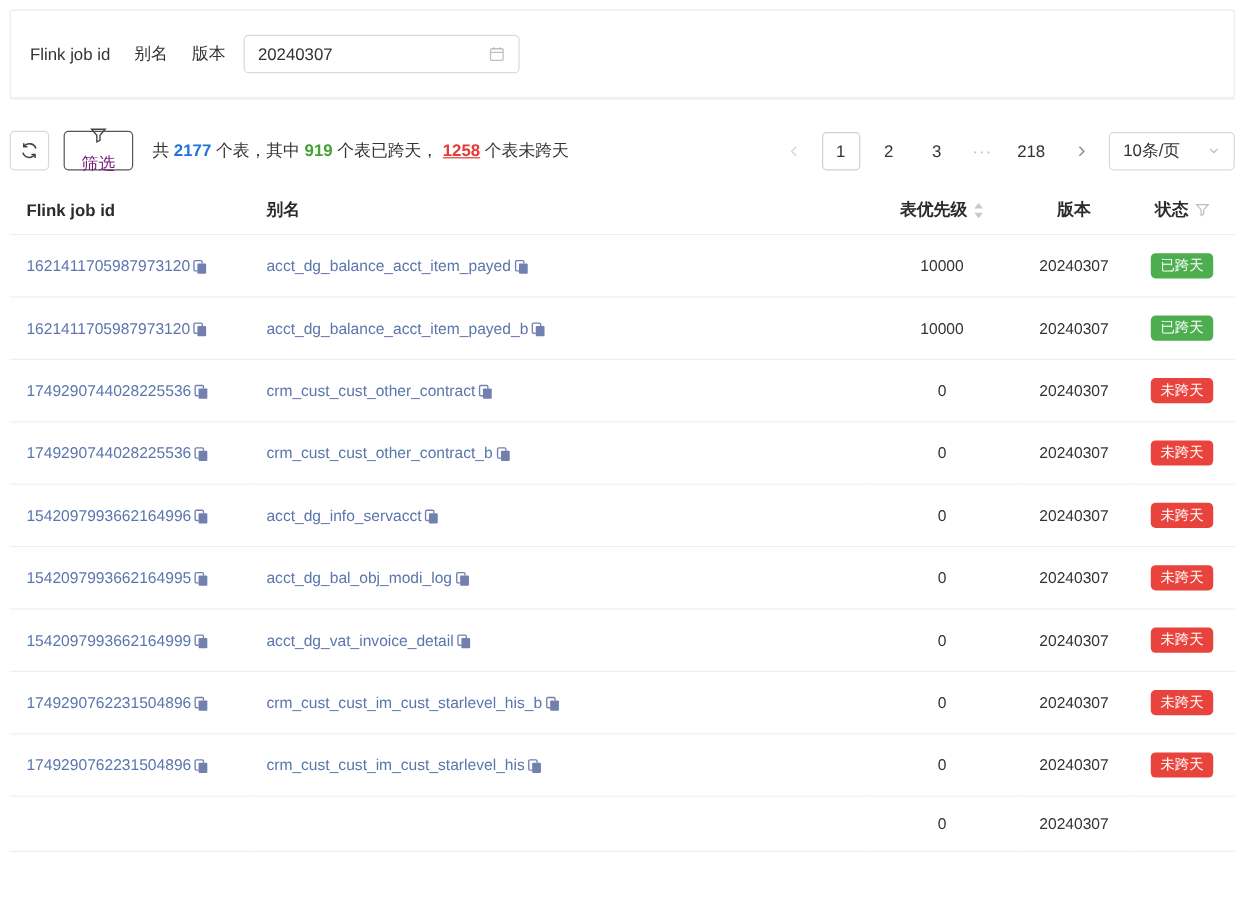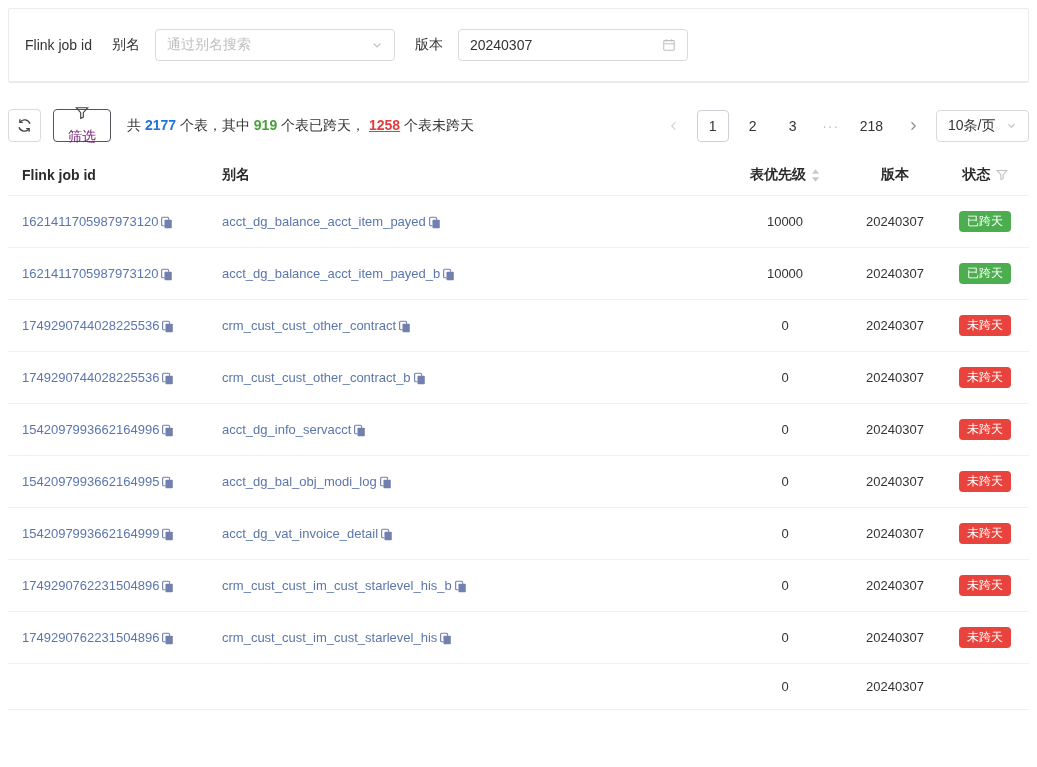--- a/index.html
+++ b/index.html
@@ -62,21 +62,21 @@
     color: #8c8c8c; cursor: pointer; border-radius: 4px;
   }
   .page-arrow.disabled { color: #d6d6d6; cursor: default; }
   .page-item {
     min-width: 32px; height: 32px; padding: 0 6px; display: inline-flex; align-items: center;
     justify-content: center; border-radius: 4px; font-size: 14px; color: #333; cursor: pointer;
     border: 1px solid transparent; background: #fff;
   }
   .page-item.active { border-color: #cfcfd8; }
   .page-ellipsis { width: 28px; text-align: center; color: #bfbfbf; cursor: pointer; letter-spacing: 1px; }
-  .size-select { width: 93px; height: 32px; justify-content: space-between; }
+  .size-select { width: 105px; height: 32px; justify-content: space-between; }
   .size-select .size-label { font-size: 14px; color: #333; white-space: nowrap; }
 
   
   table { width: 100%; border-collapse: collapse; margin-top: 13px; table-layout: fixed; }
   col.c-id { width: 200px; } col.c-priority { width: 128px; } col.c-version { width: 92px; } col.c-status { width: 88px; }
   th {
     font-weight: 700; font-size: 14px; color: #2b2b2b; text-align: left;
     padding: 11px 14px; border-bottom: 1px solid #efefef; white-space: nowrap;
   }
   td { font-size: 13px; color: #333; padding: 15px 14px; border-bottom: 1px solid #efefef; white-space: nowrap; overflow: hidden; }
@@ -97,28 +97,20 @@
 
 <div class="page">
 
   <div class="card">
     <div class="filter-row">
       <div class="field">
         <span class="flabel">Flink job id</span>
       </div>
       <div class="field">
         <span class="flabel">别名</span>
-        <div class="select">
-          <span class="placeholder">通过别名搜索</span>
-          <span class="muted-icon">
-            <svg width="12" height="12" viewBox="0 0 16 16" fill="none" stroke="currentColor" stroke-width="1.5">
-                <path d="M3.5 6l4.5 4.5L12.5 6"></path>
-              </svg>
-          </span>
-        </div>
       </div>
       <div class="field">
         <span class="flabel">版本</span>
         <div class="date-input">
           <input value="20240307" style="">
           <span class="muted-icon">
             <svg width="14" height="14" viewBox="0 0 16 16" fill="none" stroke="currentColor" stroke-width="1.2">
                 <rect x="2" y="3" width="12" height="11" rx="1"></rect>
                 <path d="M5 1.5V4M11 1.5V4M2 6.5h12"></path>
               </svg>

